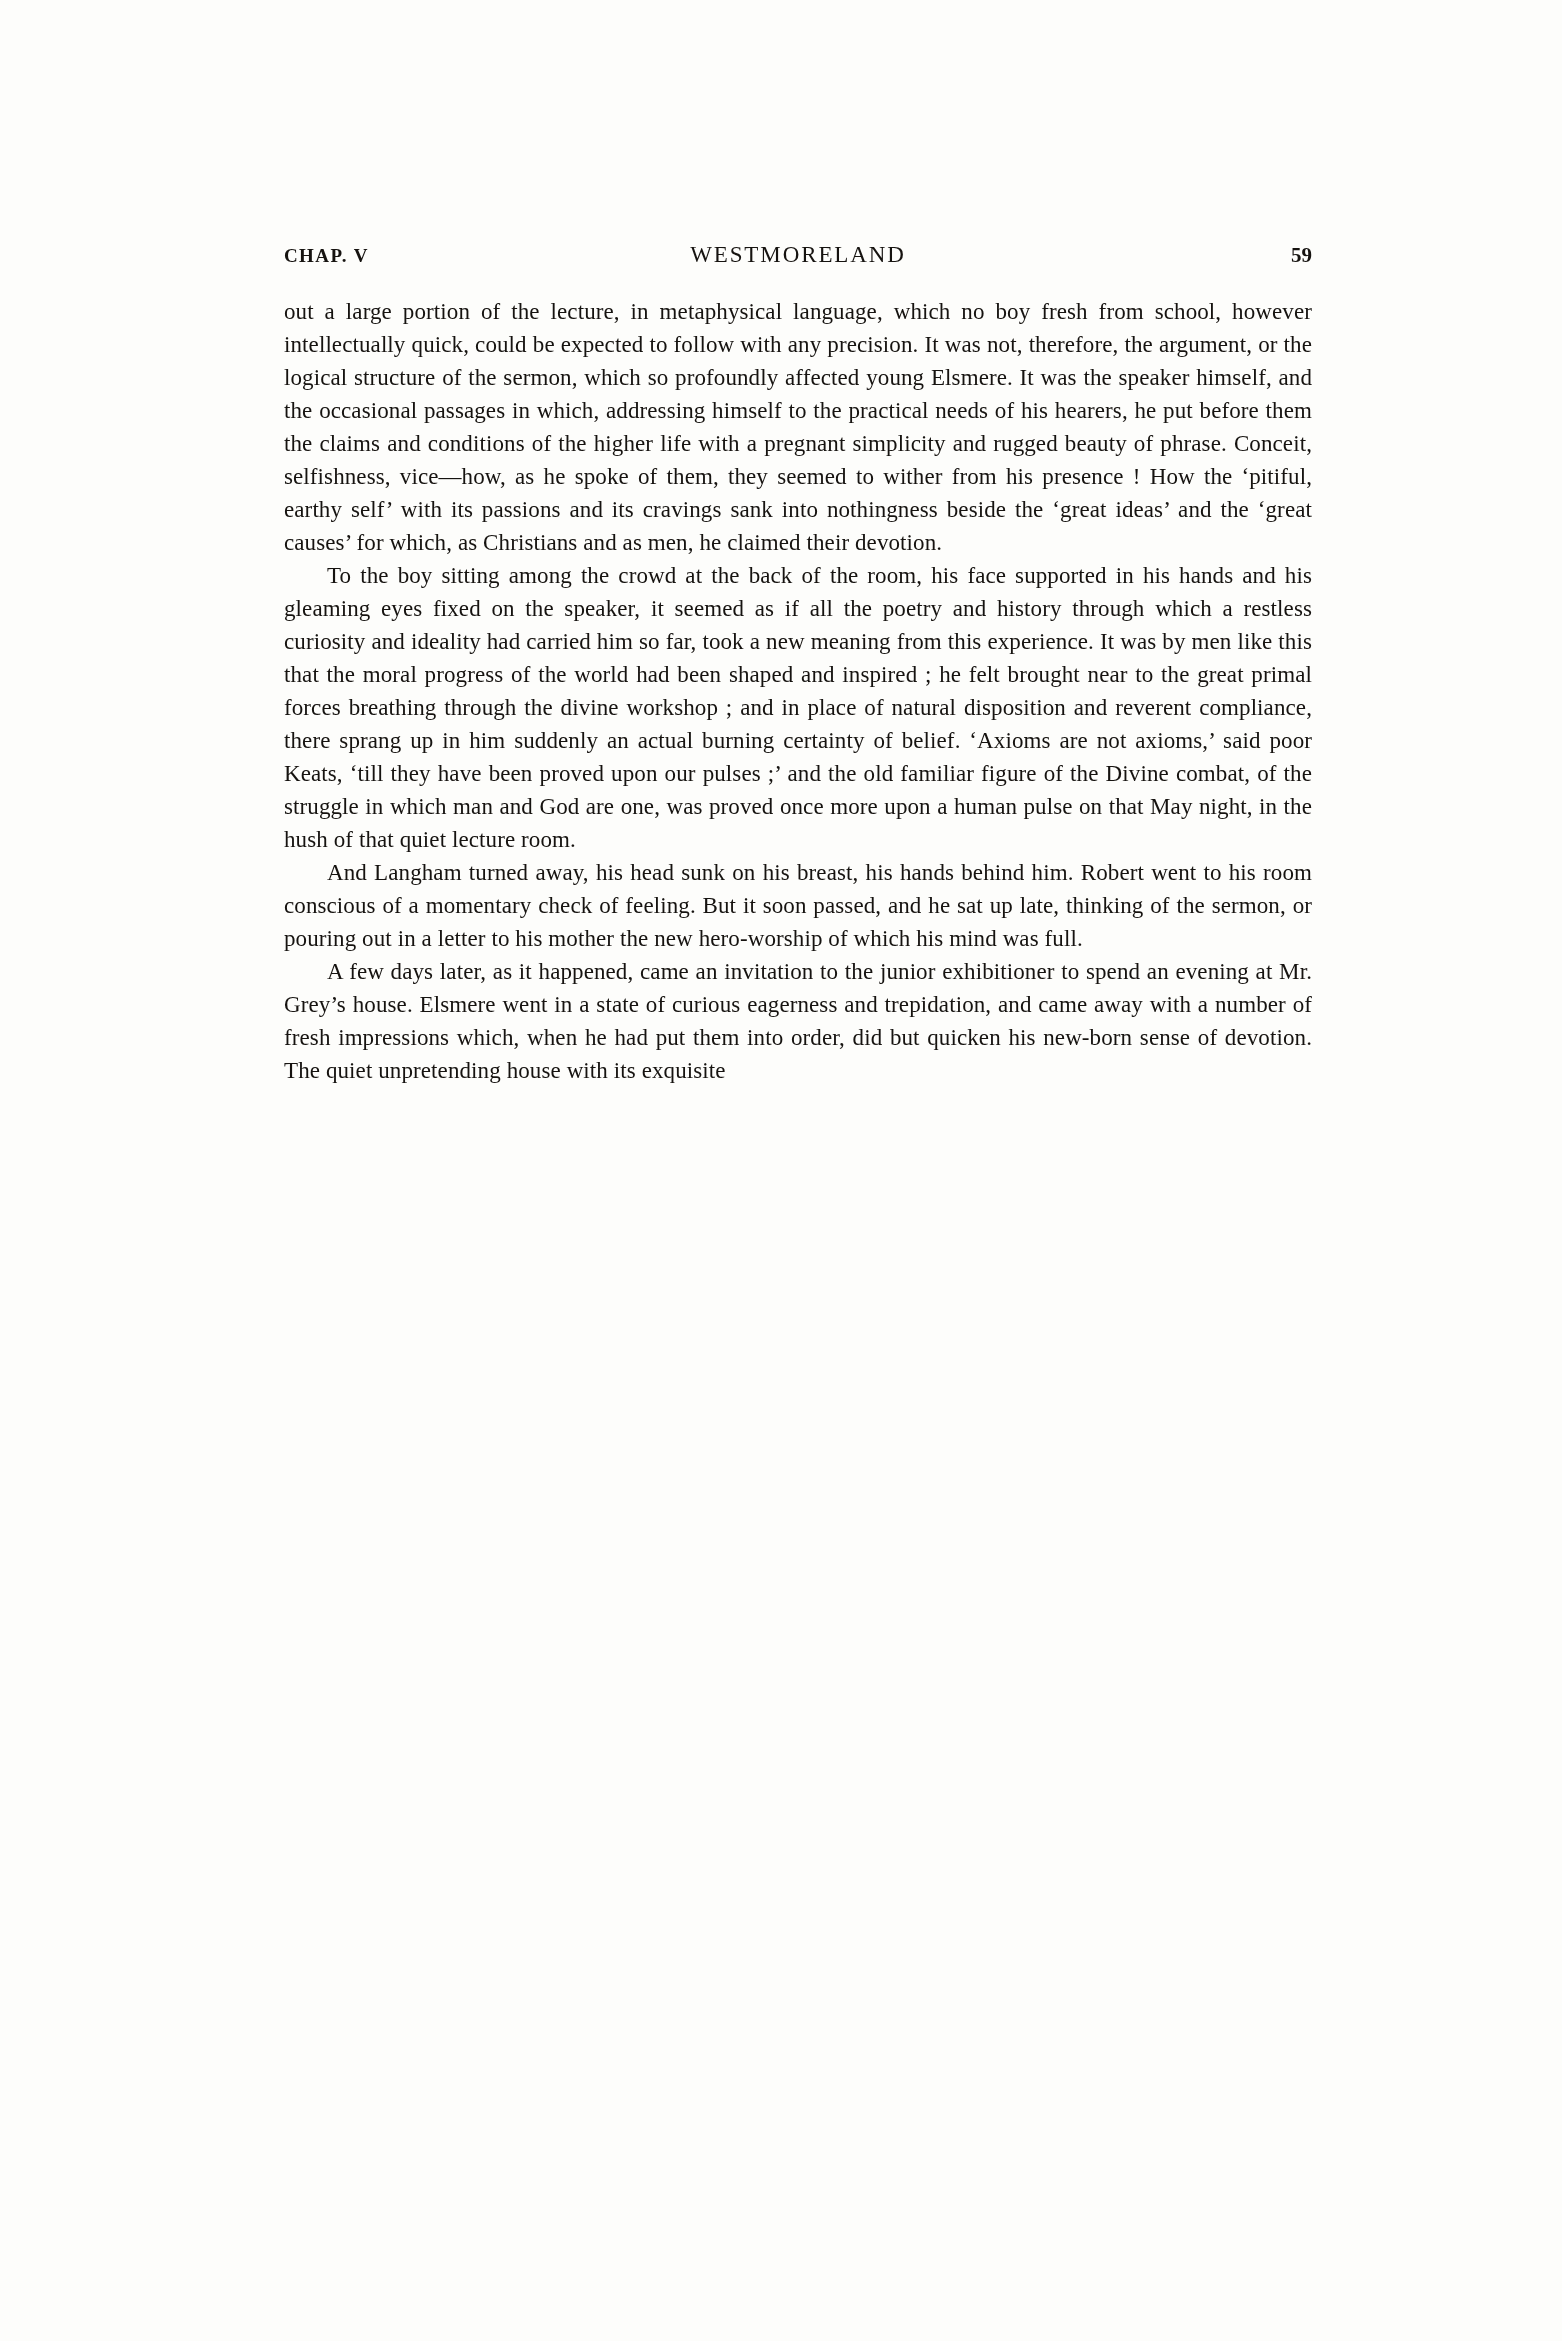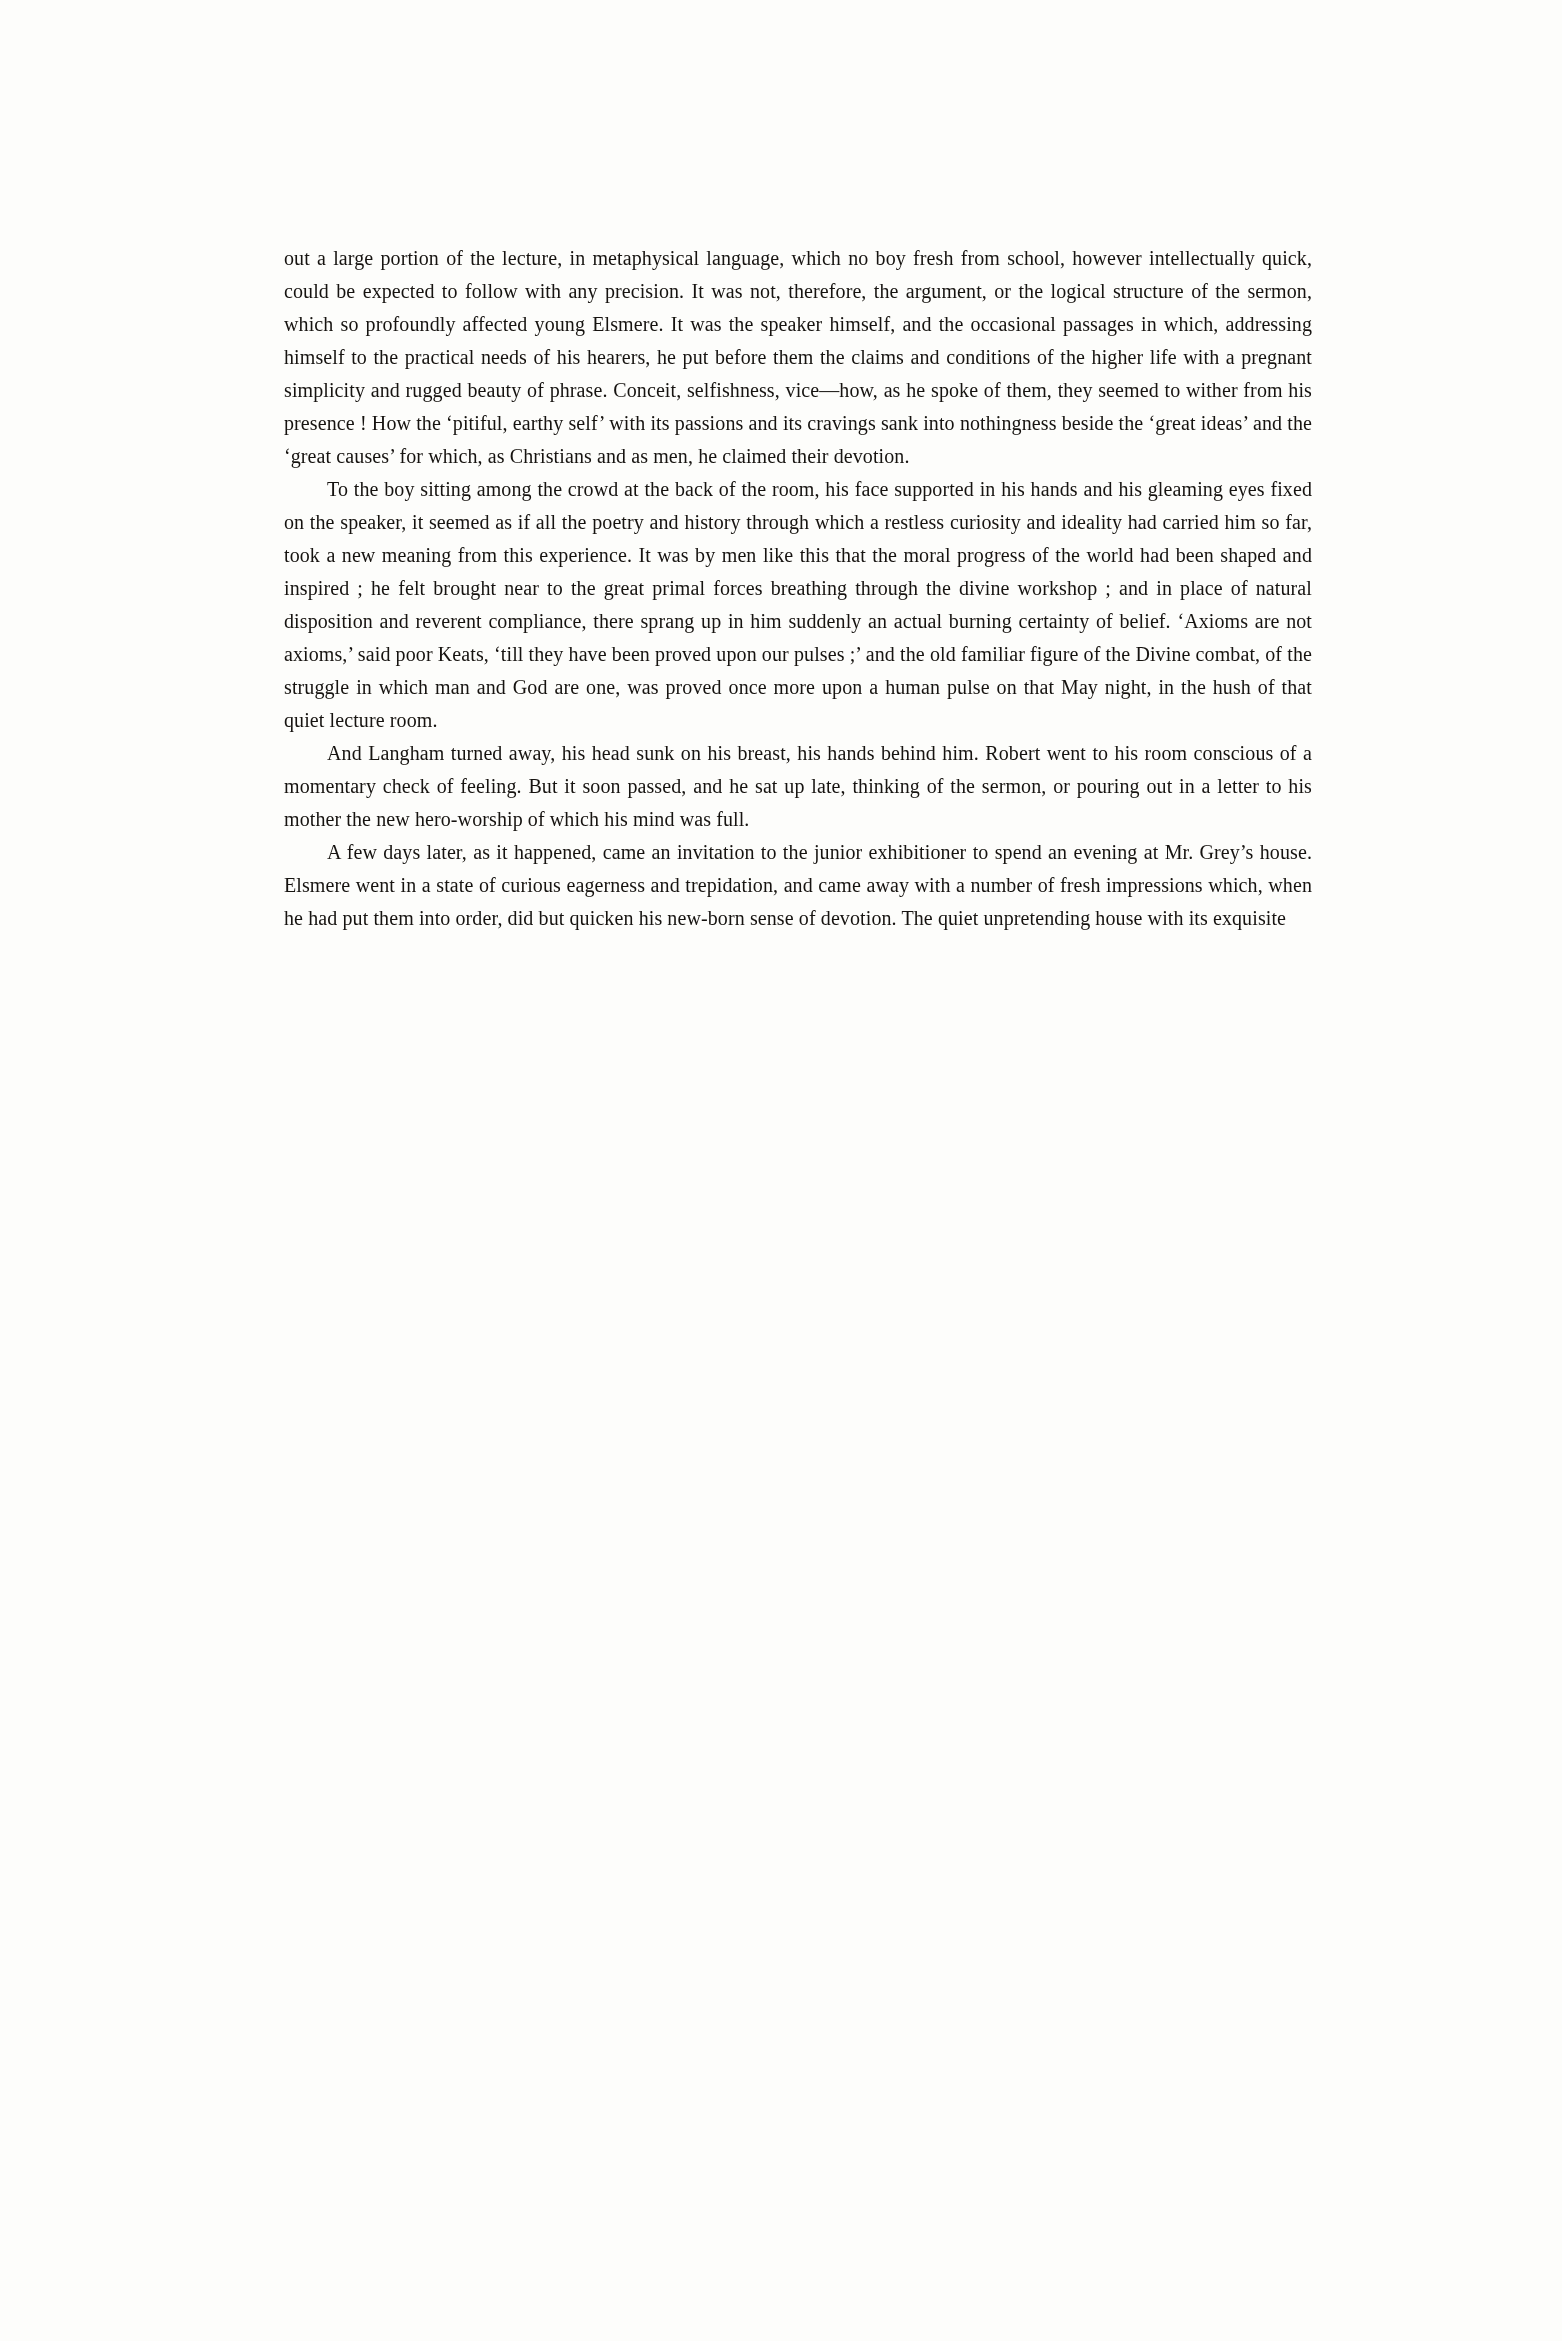--- a/index.html
+++ b/index.html
@@ -39,35 +39,40 @@
     font-size: 23px;
     letter-spacing: 1.9px;
   }
   .running-head .pagenum {
     justify-self: end;
     font-size: 21px;
     font-weight: 700;
   }
   .body-text p {
     margin: 0;
-    font-size: 20px;
+    font-size: 23px;
     line-height: 33px;
     text-align: justify;
     letter-spacing: 0.1px;
   }
   .body-text p.indent {
     text-indent: 43px;
   }
 </style>
 </head>
 <body>
 
 <div class="page">
   <div class="content">
 
+    <div class="running-head">
+      <span class="chap">CHAP. V</span>
+      <span class="title">WESTMORELAND</span>
+      <span class="pagenum">59</span>
+    </div>
 
     <div class="body-text">
       <p>out a large portion of the lecture, in metaphysical language, which no boy fresh from school, however intellectually quick, could be expected to follow with any precision.  It was not, therefore, the argument, or the logical structure of the sermon, which so profoundly affected young Elsmere.  It was the speaker himself, and the occasional passages in which, addressing himself to the practical needs of his hearers, he put before them the claims and conditions of the higher life with a pregnant simplicity and rugged beauty of phrase.  Conceit, selfishness, vice—how, as he spoke of them, they seemed to wither from his presence !  How the ‘pitiful, earthy self’ with its passions and its cravings sank into nothingness beside the ‘great ideas’ and the ‘great causes’ for which, as Christians and as men, he claimed their devotion.</p>
       <p class="indent">To the boy sitting among the crowd at the back of the room, his face supported in his hands and his gleaming eyes fixed on the speaker, it seemed as if all the poetry and history through which a restless curiosity and ideality had carried him so far, took a new meaning from this experience.  It was by men like this that the moral progress of the world had been shaped and inspired ; he felt brought near to the great primal forces breathing through the divine workshop ; and in place of natural disposition and reverent compliance, there sprang up in him suddenly an actual burning certainty of belief.  ‘Axioms are not axioms,’ said poor Keats, ‘till they have been proved upon our pulses ;’ and the old familiar figure of the Divine combat, of the struggle in which man and God are one, was proved once more upon a human pulse on that May night, in the hush of that quiet lecture room.</p>
       <p class="indent">And Langham turned away, his head sunk on his breast, his hands behind him.  Robert went to his room conscious of a momentary check of feeling.  But it soon passed, and he sat up late, thinking of the sermon, or pouring out in a letter to his mother the new hero-worship of which his mind was full.</p>
       <p class="indent">A few days later, as it happened, came an invitation to the junior exhibitioner to spend an evening at Mr. Grey’s house.  Elsmere went in a state of curious eagerness and trepidation, and came away with a number of fresh impressions which, when he had put them into order, did but quicken his new-born sense of devotion.   The quiet unpretending house with its exquisite</p>
     </div>
 
   </div>
 </div>

